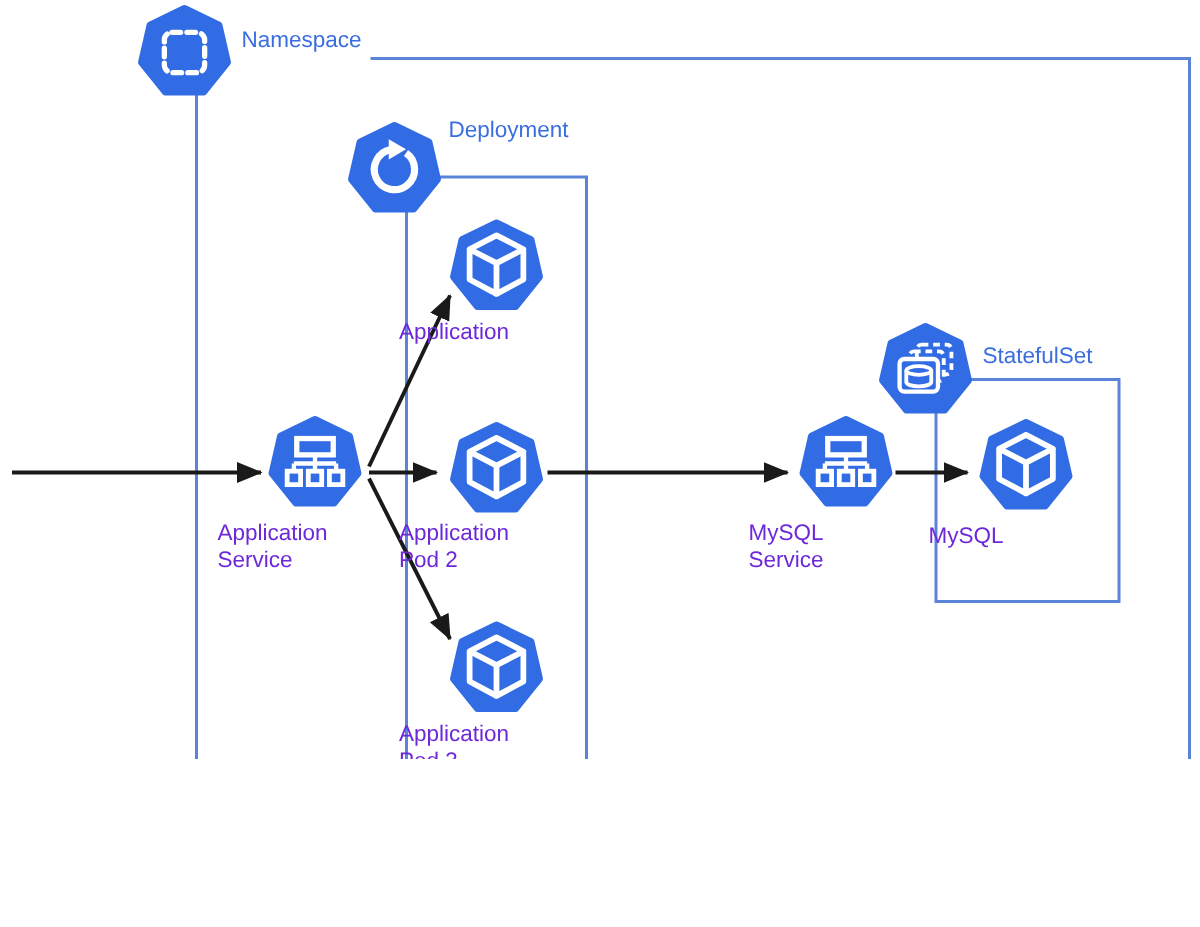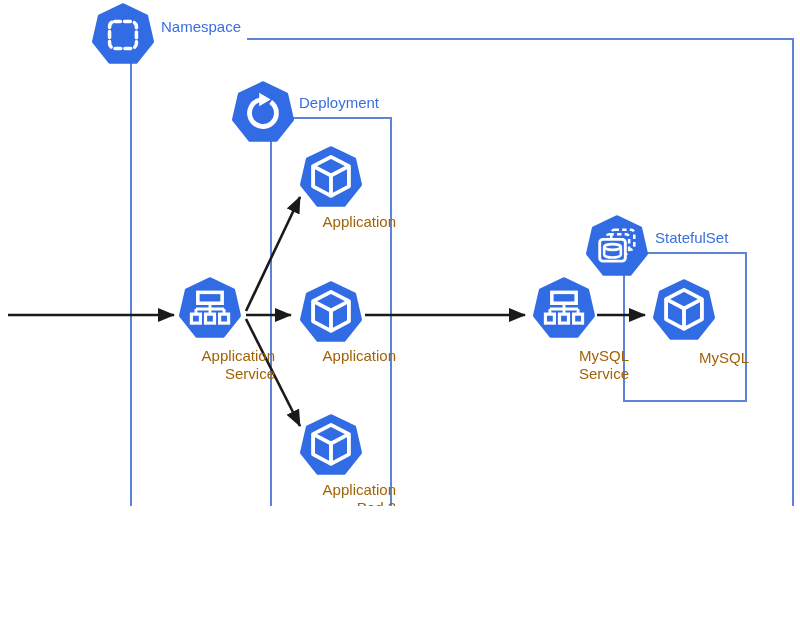--- a/index.html
+++ b/index.html
@@ -5,21 +5,21 @@
   html,body{margin:0;padding:0;background:#ffffff;}
   .canvas{
     position:relative;width:800px;height:506px;background:#ffffff;
     font-family:"Liberation Sans", sans-serif;overflow:hidden;
   }
   .boxline{position:absolute;background:#5b84d8;}
   .groupbox{position:absolute;border:2px solid #5b84d8;box-sizing:border-box;background:transparent;}
   .group-label{position:absolute;color:#3a6ee0;font-size:15px;font-weight:400;white-space:nowrap;}
   .node-icon{position:absolute;width:64px;height:64px;}
   .node-label{
-    position:absolute;width:130px;text-align:right;color:#a16207;
+    position:absolute;width:130px;text-align:left;color:#6d28d9;
     font-size:15px;line-height:18px;white-space:nowrap;
   }
   .arrow-layer{position:absolute;left:0;top:0;pointer-events:none;}
   svg{display:block;}
 </style>
 </head>
 <body>
 
 <div class="canvas">
 
@@ -42,21 +42,21 @@
       <path d="M8 315 L174 315" marker-end="url(#ah)"></path>
       <path d="M246 311 L300 197" marker-end="url(#ah)"></path>
       <path d="M246 315 L291 315" marker-end="url(#ah)"></path>
       <path d="M246 319 L300 426" marker-end="url(#ah)"></path>
       <path d="M365 315 L525 315" marker-end="url(#ah)"></path>
       <path d="M597 315 L645 315" marker-end="url(#ah)"></path>
     </g>
   </svg>
 
   <div class="group-label" style="left:161px;top:18px;">Namespace</div>
-  <div class="group-label" style="left:299px;top:94px;">Deployment</div>
+  <div class="group-label" style="left:299px;top:78px;">Deployment</div>
   <div class="group-label" style="left:655px;top:229px;">StatefulSet</div>
 
   <div class="node-icon" style="left:91px;top:3px;">
     <svg width="64" height="64" viewBox="0 0 100 100">
       <path d="M50 4 L86 21.3 L94.9 60.2 L70 91.4 L30 91.4 L5.1 60.2 L14 21.3 Z" fill="#326CE5" stroke="#326CE5" stroke-width="7" stroke-linejoin="round"></path>
       <rect x="29" y="29" width="42" height="42" rx="8" fill="none" stroke="#ffffff" stroke-width="5.5" stroke-dasharray="9 6.5" stroke-linecap="round"></rect>
     </svg>
   </div>
 
   <div class="node-icon" style="left:231px;top:81px;">
@@ -106,20 +106,21 @@
 
   <div class="node-icon" style="left:299px;top:281px;">
     <svg width="64" height="64" viewBox="0 0 100 100">
       <path d="M50 4 L86 21.3 L94.9 60.2 L70 91.4 L30 91.4 L5.1 60.2 L14 21.3 Z" fill="#326CE5" stroke="#326CE5" stroke-width="7" stroke-linejoin="round"></path>
       <path d="M50 17 L78 31.5 L50 46 L22 31.5 Z" fill="none" stroke="#ffffff" stroke-width="6" stroke-linejoin="round"></path>
       <path d="M22 34 L22 63 L50 78 L78 63 L78 34 M50 46 L50 78" fill="none" stroke="#ffffff" stroke-width="6" stroke-linejoin="round" stroke-linecap="round"></path>
     </svg>
   </div>
   <div class="node-label" style="left:266px;top:347px;">
     <div>Application</div>
+    <div>Pod 2</div>
   </div>
 
   <div class="node-icon" style="left:299px;top:414px;">
     <svg width="64" height="64" viewBox="0 0 100 100">
       <path d="M50 4 L86 21.3 L94.9 60.2 L70 91.4 L30 91.4 L5.1 60.2 L14 21.3 Z" fill="#326CE5" stroke="#326CE5" stroke-width="7" stroke-linejoin="round"></path>
       <path d="M50 17 L78 31.5 L50 46 L22 31.5 Z" fill="none" stroke="#ffffff" stroke-width="6" stroke-linejoin="round"></path>
       <path d="M22 34 L22 63 L50 78 L78 63 L78 34 M50 46 L50 78" fill="none" stroke="#ffffff" stroke-width="6" stroke-linejoin="round" stroke-linecap="round"></path>
     </svg>
   </div>
   <div class="node-label" style="left:266px;top:481px;">

